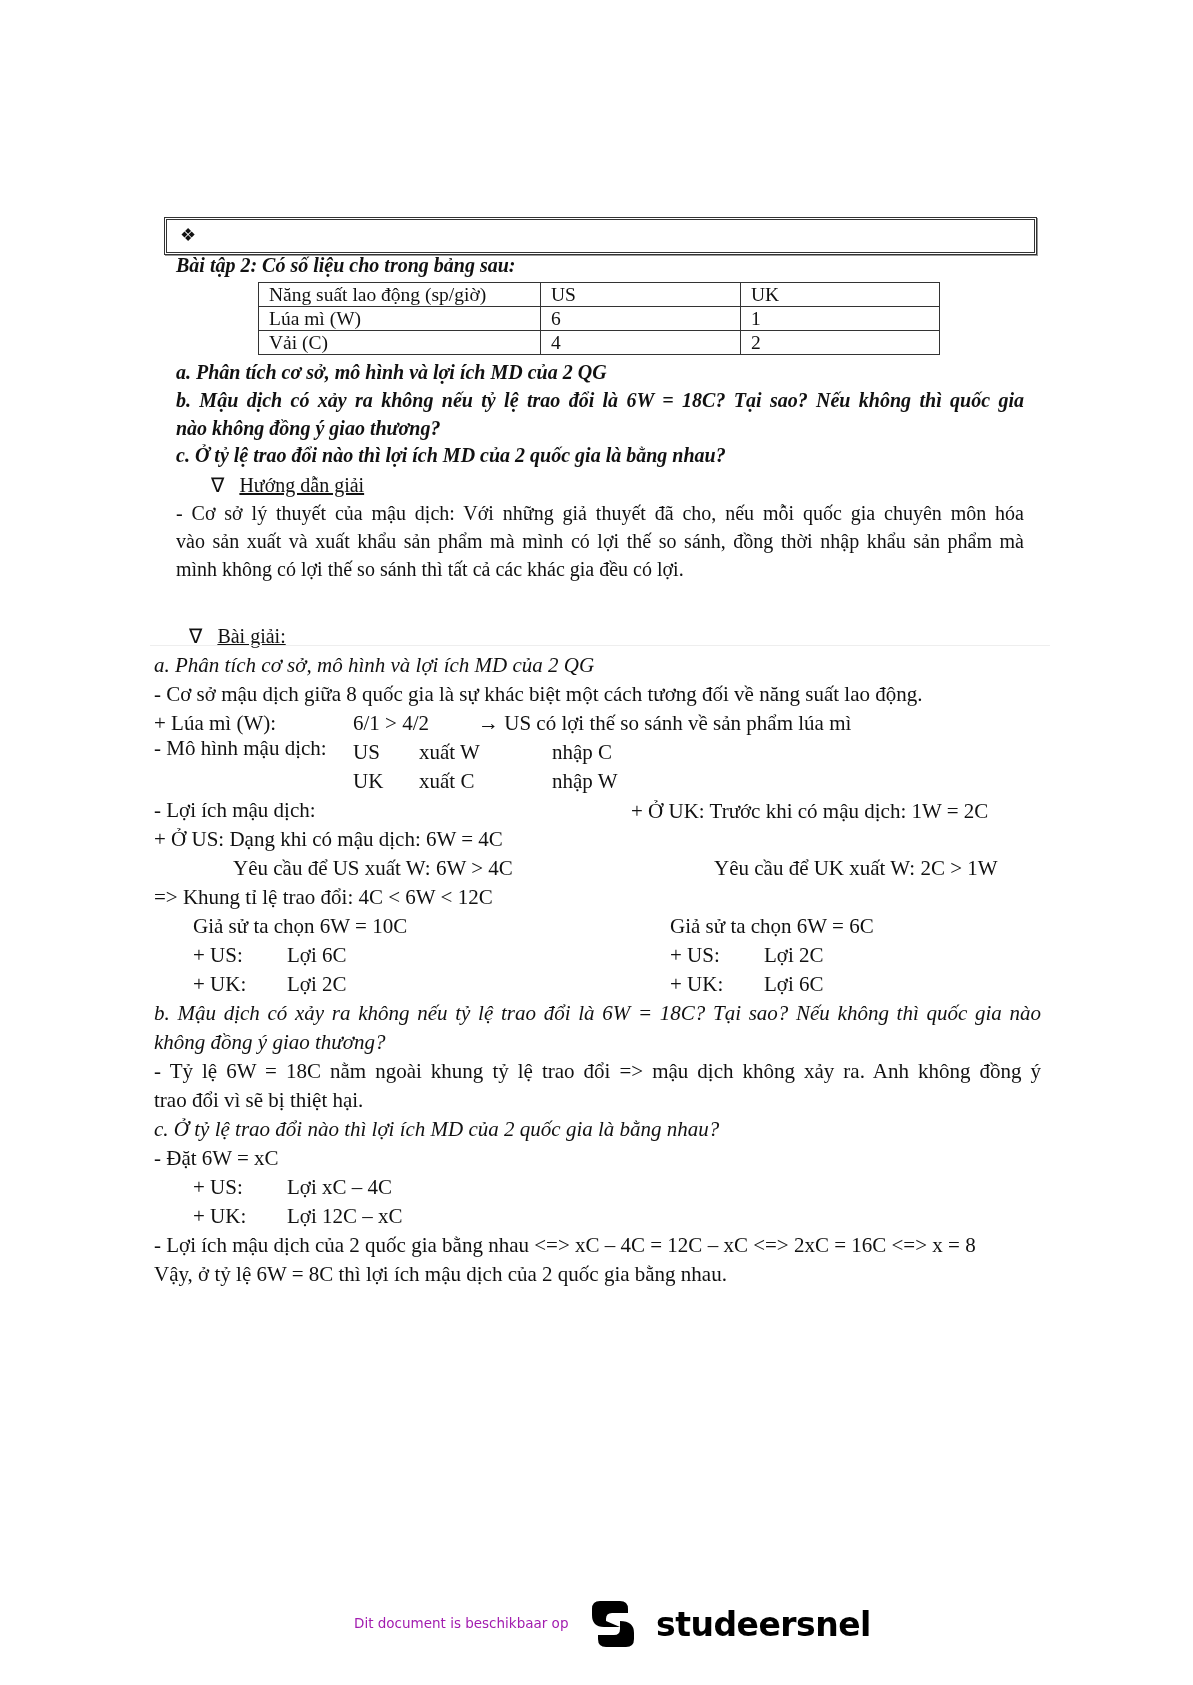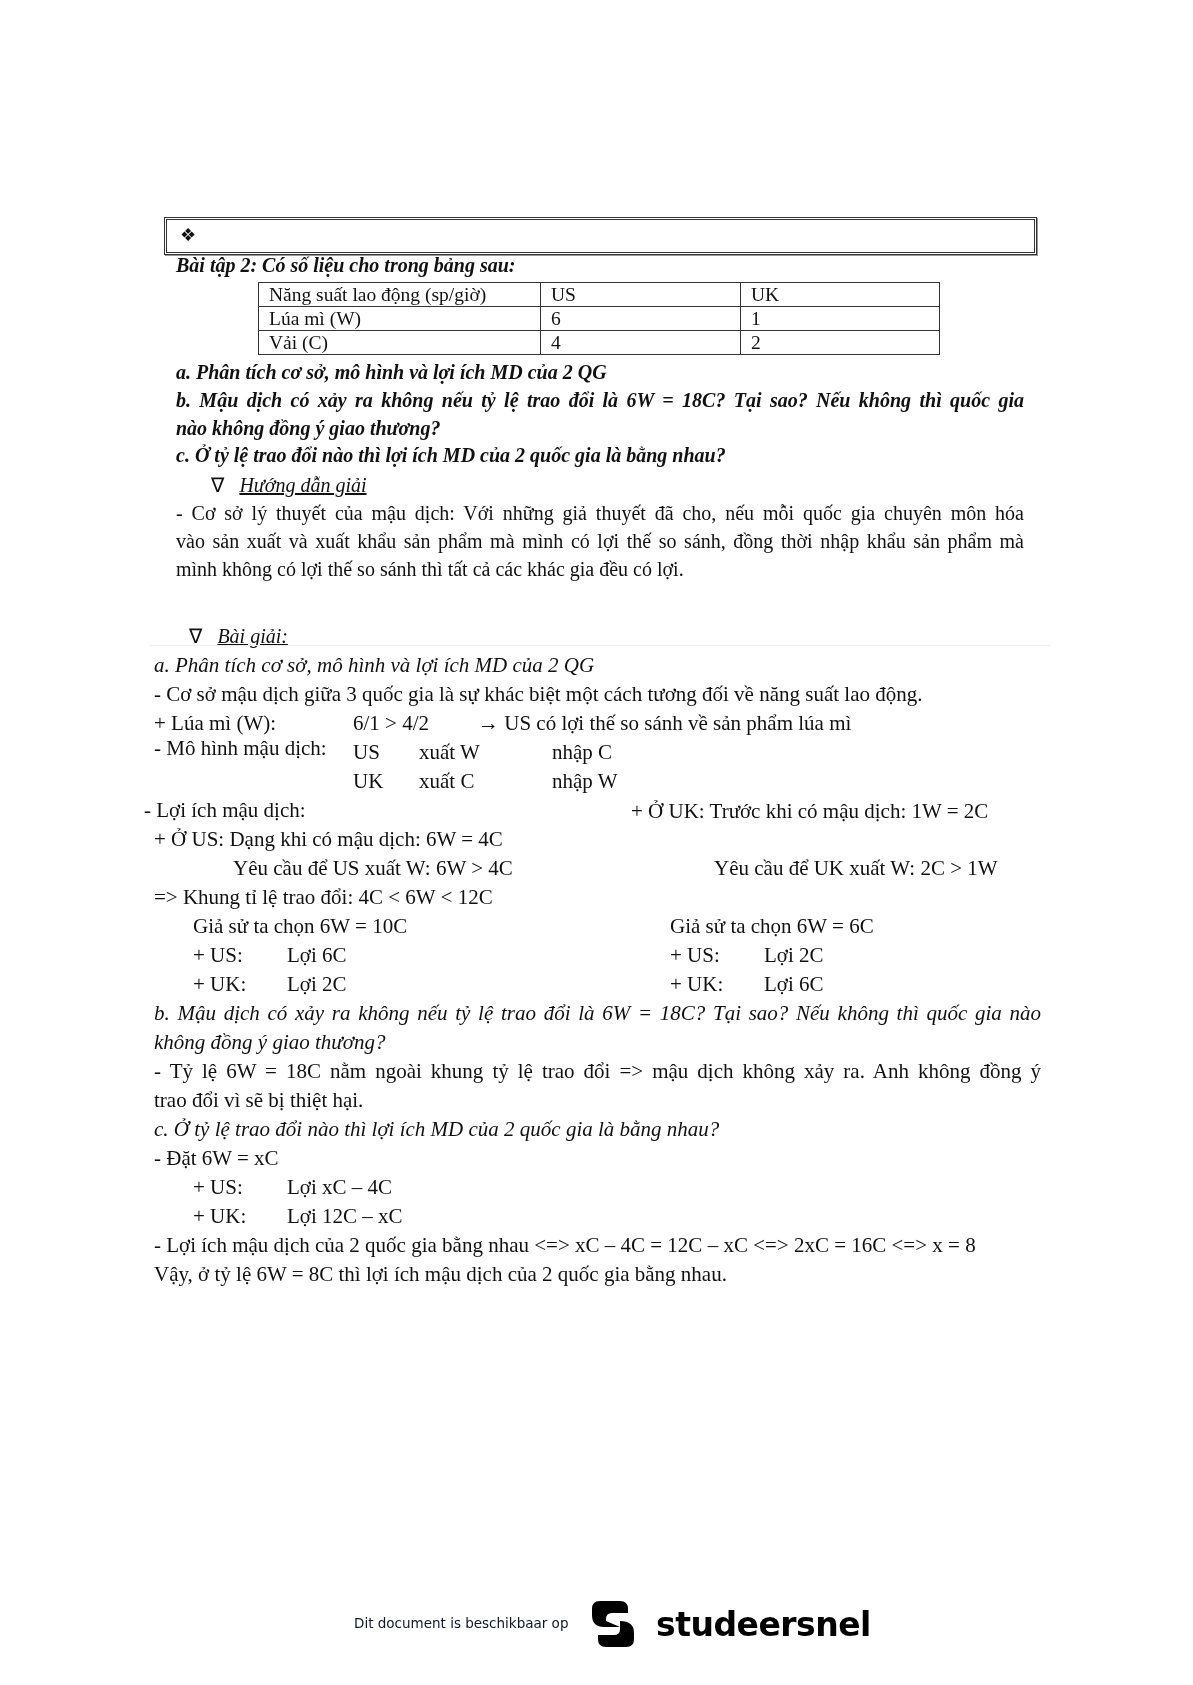--- a/index.html
+++ b/index.html
@@ -11,34 +11,34 @@
     .hdr-box {
       position: absolute; left: 164px; top: 217px; width: 867px; height: 32px;
       border: 3px double #333; box-shadow: 1px 1px 0 #999;
     }
     .hdr-box .bullet { position: absolute; left: 13px; top: 4px; font-size: 18px; }
     .hdr-box .title { position: absolute; left: 60px; top: 3px; font-size: 20.5px; font-weight: bold; }
     .q { font-size: 20px; font-weight: bold; font-style: italic; }
     .t1 { font-size: 20px; }
     .t2 { font-size: 21px; }
     .it { font-style: italic; }
-    .ul { text-decoration: underline; font-style: italic; }
+    .ul { text-decoration: underline; }
     table.data {
       position: absolute; left: 258px; top: 282px; border-collapse: collapse;
       font-size: 19.5px;
     }
     table.data td {
       border: 1.5px solid #333; height: 23px; padding: 0 10px; line-height: 22px;
     }
     table.data td.c0 { width: 261px; }
     table.data td.c1 { width: 179px; }
     table.data td.c2 { width: 178px; }
     .sep { position: absolute; left: 150px; top: 645px; width: 900px; height: 1px; background: #eeeeee; }
     .just { white-space: normal; text-align: justify; text-align-last: justify; }
-    .footer-text { position: absolute; left: 354px; top: 1615px; font-family: "DejaVu Sans", sans-serif; font-size: 13.5px; color: #0f172a; }
+    .footer-text { position: absolute; left: 354px; top: 1615px; font-family: "DejaVu Sans", sans-serif; font-size: 13.5px; color: #a21caf; }
     .logo { position: absolute; left: 590px; top: 1598px; height: 52px; display: flex; align-items: center; }
     .logo-word { font-family: "DejaVu Sans", sans-serif; font-weight: bold; font-size: 33px; letter-spacing: -0.5px; margin-left: 20px; color: #000; }
   </style>
 </head>
 <body>
 
 <div class="hdr-box">
   <span class="bullet">❖</span>
 </div>
 
@@ -77,38 +77,38 @@
 <div class="abs t1 just" style="left:176px; top:530px; width:848px;">vào sản xuất và xuất khẩu sản phẩm mà mình có lợi thế so sánh, đồng thời nhập khẩu sản phẩm mà</div>
 <div class="abs t1" style="left:176px; top:558px;">mình không có lợi thế so sánh thì tất cả các khác gia đều có lợi.</div>
 
 <div class="abs t1" style="left:189px; top:624px;">
   <span>∇</span>
   <span class="ul" style="margin-left:10px;">Bài giải:</span>
 </div>
 <div class="sep"></div>
 
 <div class="abs t2 it" style="left:154px; top:653px;">a. Phân tích cơ sở, mô hình và lợi ích MD của 2 QG</div>
-<div class="abs t2" style="left:154px; top:682px;">- Cơ sở mậu dịch giữa 3 quốc gia là sự khác biệt một cách tương đối về năng suất lao động.</div>
+<div class="abs t2" style="left:154px; top:682px;">- Cơ sở mậu dịch giữa 8 quốc gia là sự khác biệt một cách tương đối về năng suất lao động.</div>
 
 <div class="abs t2" style="left:154px; top:711px;">+ Lúa mì (W):</div>
 <div class="abs t2" style="left:353px; top:711px;">6/1 &gt; 4/2</div>
 <div class="abs t2" style="left:478px; top:711px;">
   <span>→</span>
   <span>US có lợi thế so sánh về sản phẩm lúa mì</span>
 </div>
 
 <div class="abs t2" style="left:154px; top:736px;">- Mô hình mậu dịch:</div>
 <div class="abs t2" style="left:353px; top:740px;">US</div>
 <div class="abs t2" style="left:419px; top:740px;">xuất W</div>
 <div class="abs t2" style="left:552px; top:740px;">nhập C</div>
 <div class="abs t2" style="left:353px; top:769px;">UK</div>
 <div class="abs t2" style="left:419px; top:769px;">xuất C</div>
 <div class="abs t2" style="left:552px; top:769px;">nhập W</div>
 
-<div class="abs t2" style="left:144px; top:798px;">- Lợi ích mậu dịch:</div>
+<div class="abs t2" style="left:154px; top:798px;">- Lợi ích mậu dịch:</div>
 <div class="abs t2" style="left:154px; top:827px;">+ Ở US: Dạng khi có mậu dịch: 6W = 4C</div>
 <div class="abs t2" style="left:233px; top:856px;">Yêu cầu để US xuất W: 6W &gt; 4C</div>
 <div class="abs t2" style="left:631px; top:799px;text-align:center;">+ Ở UK: Trước khi có mậu dịch: 1W = 2C</div>
 <div class="abs t2" style="left:714px; top:856px;">Yêu cầu để UK xuất W: 2C &gt; 1W</div>
 
 <div class="abs t2" style="left:154px; top:885px;">=&gt; Khung tỉ lệ trao đổi: 4C &lt; 6W &lt; 12C</div>
 
 <div class="abs t2" style="left:193px; top:914px;">Giả sử ta chọn 6W = 10C</div>
 <div class="abs t2" style="left:193px; top:943px;">+ US:</div>
 <div class="abs t2" style="left:287px; top:943px;">Lợi 6C</div>

